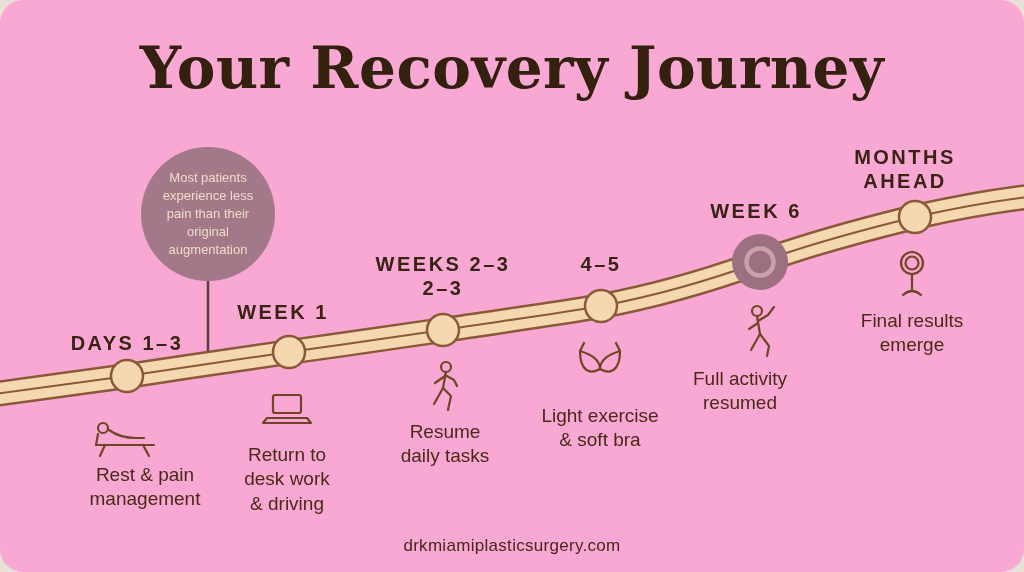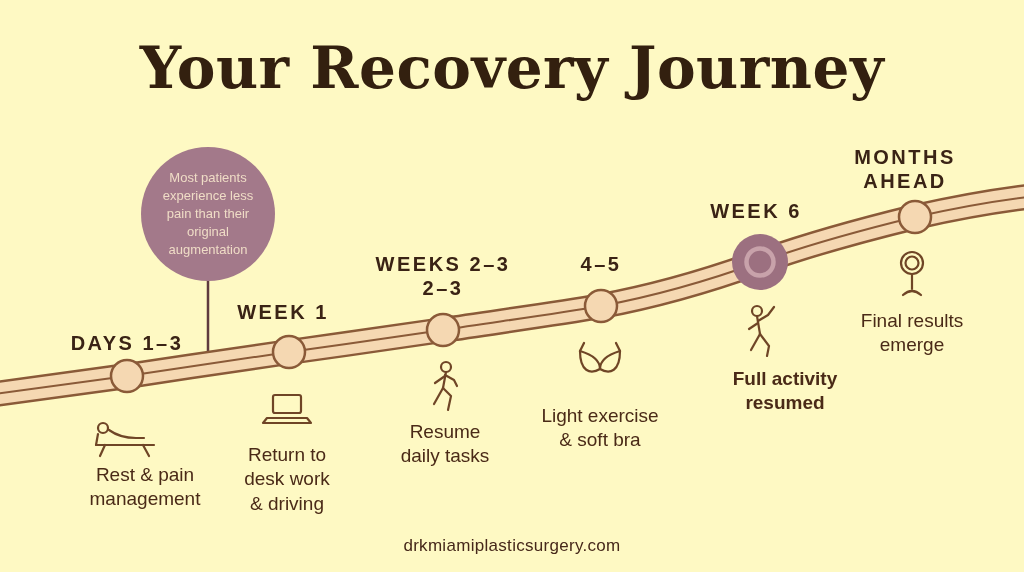--- a/index.html
+++ b/index.html
@@ -1,19 +1,20 @@
 <!DOCTYPE html>
 <html><head>
 <meta charset="utf-8">
 <style>
   html,body { margin:0; padding:0; background:#e8e0d4; }
   .canvas {
     position:relative; width:1024px; height:572px; overflow:hidden;
-    background:#fef9c3;
+    background:#f9a8d4;
     font-family:"Liberation Sans", sans-serif;
+    border-radius:23px;
   }
   .title {
     position:absolute; top:34px; left:0; width:100%;
     text-align:center;
     font-family:"DejaVu Serif", serif; font-weight:700;
     font-size:58px; color:#33200f; letter-spacing:0.5px;
   }
   .road-svg { position:absolute; left:0; top:0; }
 
   .bubble {
@@ -60,21 +61,21 @@
   .i2 { left:287px; top:392px; }
   .i3 { left:443px; top:360px; }
   .i4 { left:600px; top:341px; }
   .i5 { left:760px; top:304px; }
   .i6 { left:912px; top:249px; }
 
   .d1 { left:145px; top:463px; width:128px; }
   .d2 { left:287px; top:443px; width:102px; }
   .d3 { left:445px; top:420px; width:102px; }
   .d4 { left:600px; top:404px; width:134px; }
-  .d5 { left:785px; top:367px; width:122px;font-weight:bold; }
+  .d5 { left:740px; top:367px; width:122px; }
   .d6 { left:912px; top:309px; width:122px; }
 </style>
 </head>
 <body>
 
 <div class="canvas">
 
   <div class="title">Your Recovery Journey</div>
 
   <svg class="road-svg" width="1024" height="572" viewBox="0 0 1024 572">

